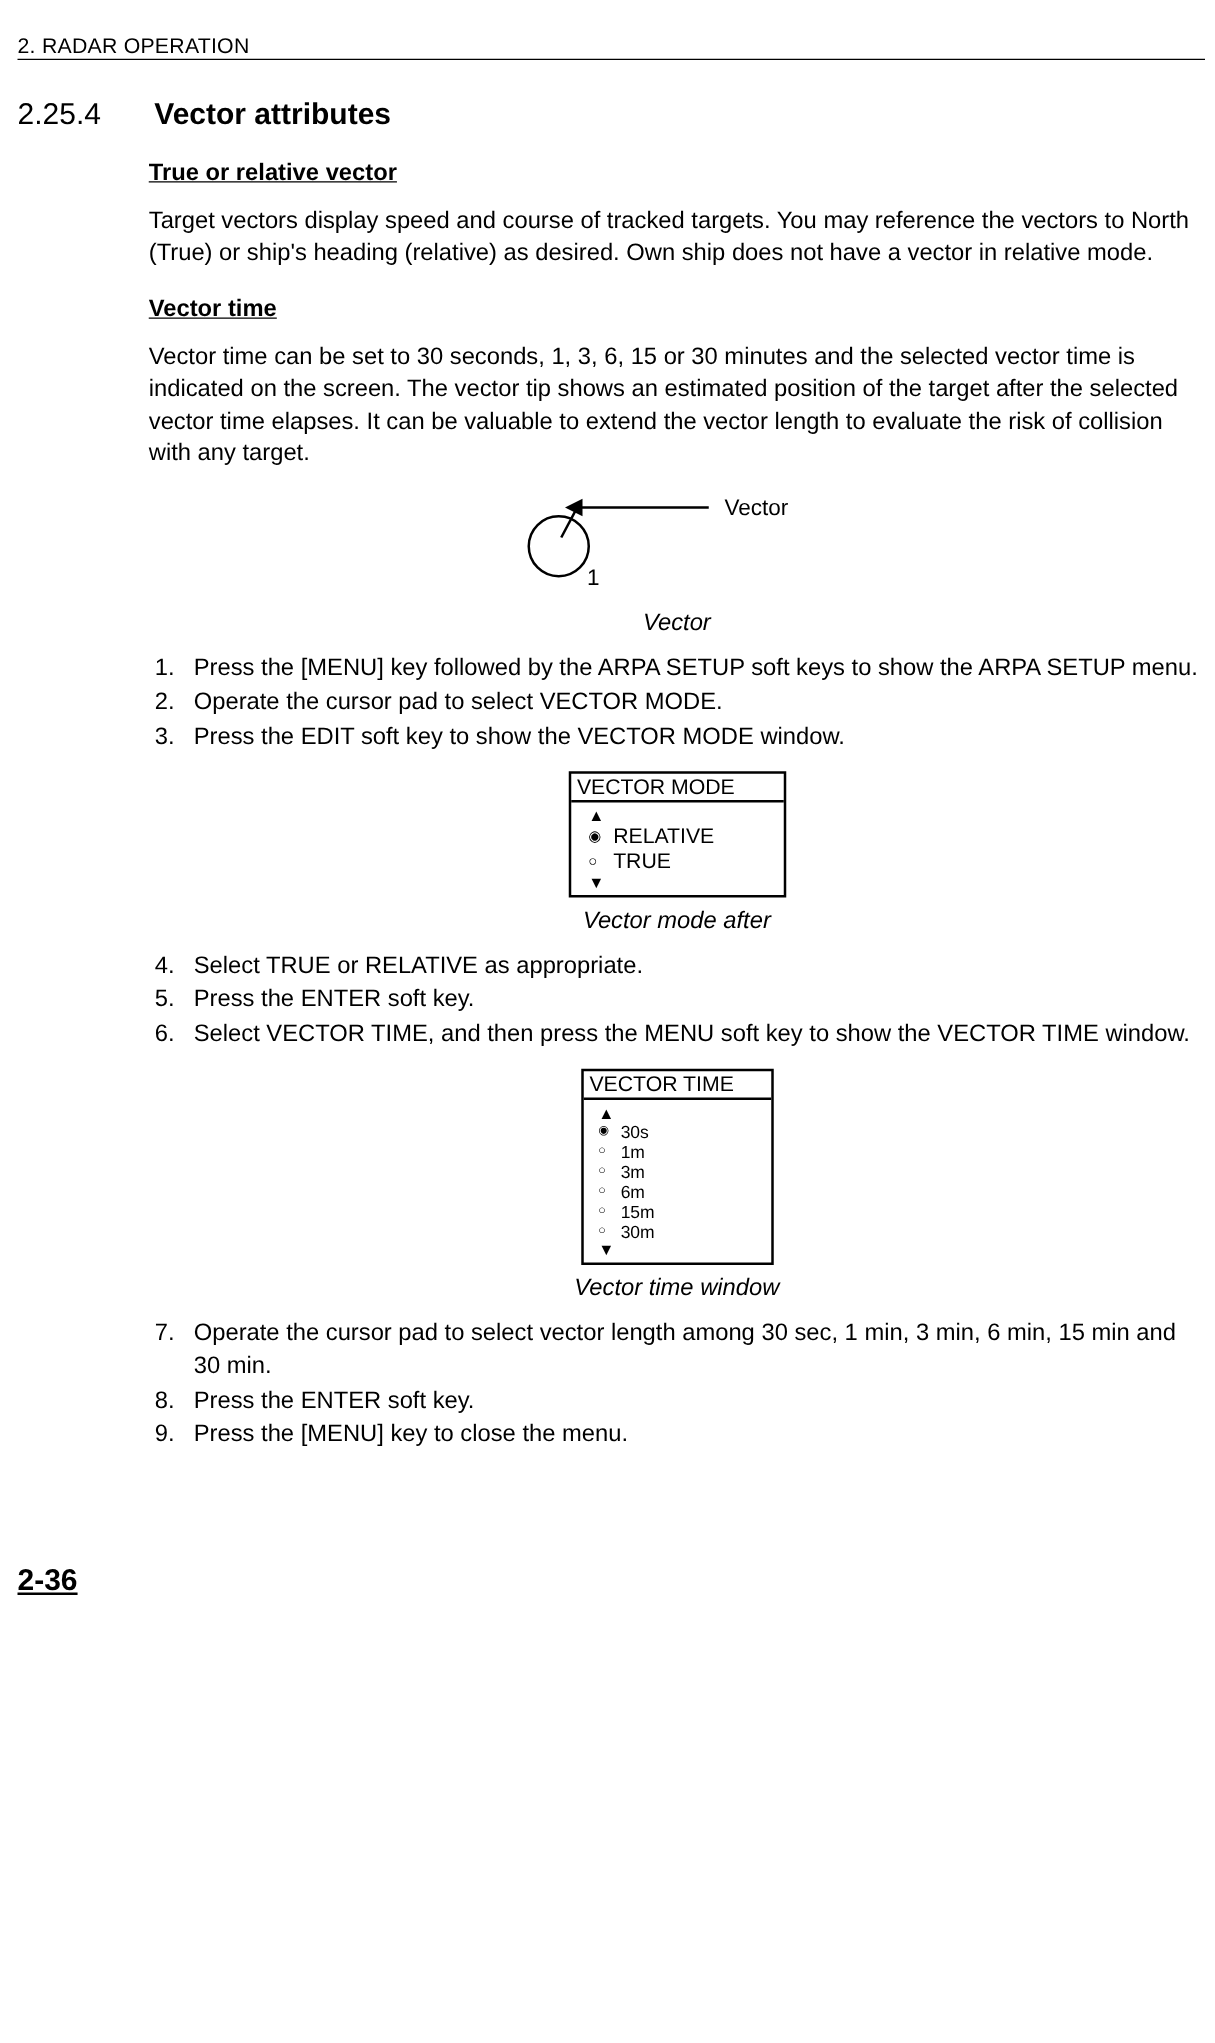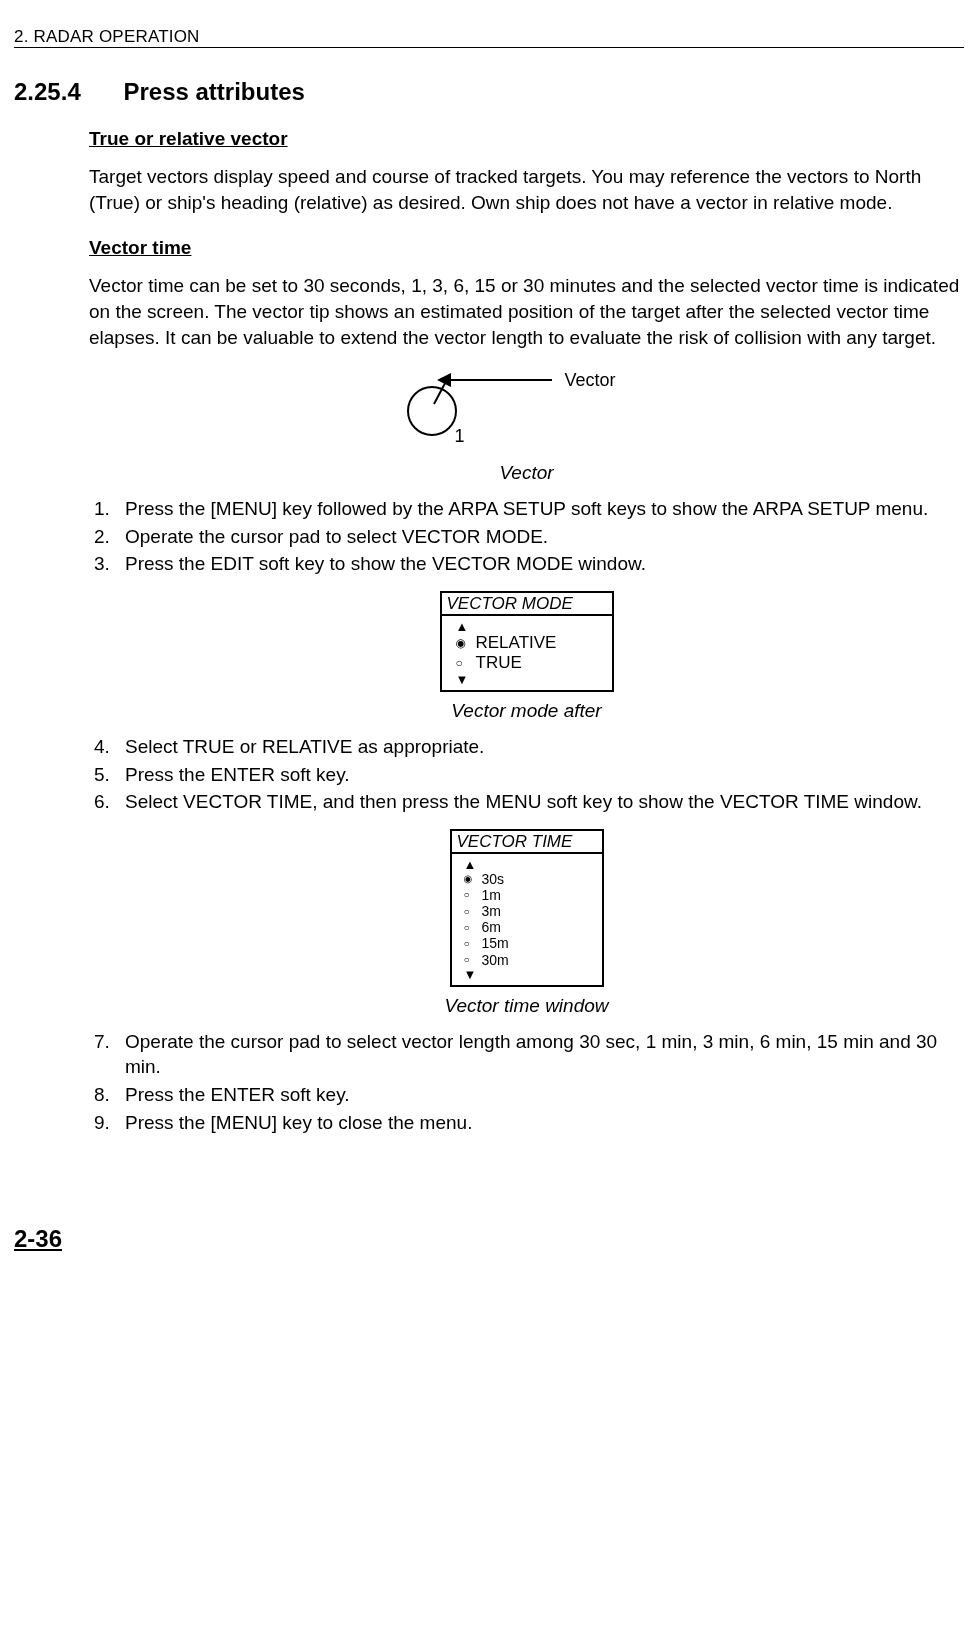--- a/index.html
+++ b/index.html
@@ -17,33 +17,33 @@
   .page-header {
     font-size: 17px;
     border-bottom: 1px solid #000;
     padding-bottom: 0px;
     margin-bottom: 30px;
     letter-spacing: 0.2px;
     margin-top: 19px;
   }
   .section-number {
     font-size: 24px;
-    font-weight: bold;
+    font-weight: normal;
     display: inline-block;
     width: 105px;
     vertical-align: top;
   }
   .section-title {
     font-size: 24px;
     font-weight: bold;
     display: inline-block;
     vertical-align: top;
   }
   .content-indent {
-    margin-left: 75px;
+    margin-left: 105px;
   }
   .sub-heading {
     font-size: 19px;
     font-weight: bold;
     text-decoration: underline;
     margin-top: 22px;
     margin-bottom: 14px;
   }
   .body-text {
     font-size: 19px;
@@ -74,21 +74,20 @@
     display: inline-block;
     border: 2px solid #000;
     text-align: left;
     font-size: 17px;
     min-width: 170px;
   }
   .menu-box-narrow { min-width: 150px; }
   .menu-title {
     border-bottom: 2px solid #000;
     padding: 1px 18px 0px 5px;
-    font-style: italic;
   }
   .menu-body {
     padding: 4px 10px 4px 14px;
   }
   .menu-body-tight {
     font-size: 14px;
     line-height: 1.15;
     padding: 4px 10px 4px 12px;
   }
   .arrow-row {
@@ -175,21 +174,21 @@
   }
 </style>
 </head>
 <body>
 
 <div class="page">
   <div class="page-header">2. RADAR OPERATION</div>
 
   <div>
     <span class="section-number">2.25.4</span>
-    <span class="section-title">Press attributes</span>
+    <span class="section-title">Vector attributes</span>
   </div>
 
   <div class="content-indent">
     <div class="sub-heading">True or relative vector</div>
     <div class="body-text">Target vectors display speed and course of tracked targets. You may reference the vectors to North (True) or ship's heading (relative) as desired. Own ship does not have a vector in relative mode.</div>
 
     <div class="sub-heading">Vector time</div>
     <div class="body-text">Vector time can be set to 30 seconds, 1, 3, 6, 15 or 30 minutes and the selected vector time is indicated on the screen. The vector tip shows an estimated position of the target after the selected vector time elapses. It can be valuable to extend the vector length to evaluate the risk of collision with any target.</div>
 
     <div class="figure-wrap">

